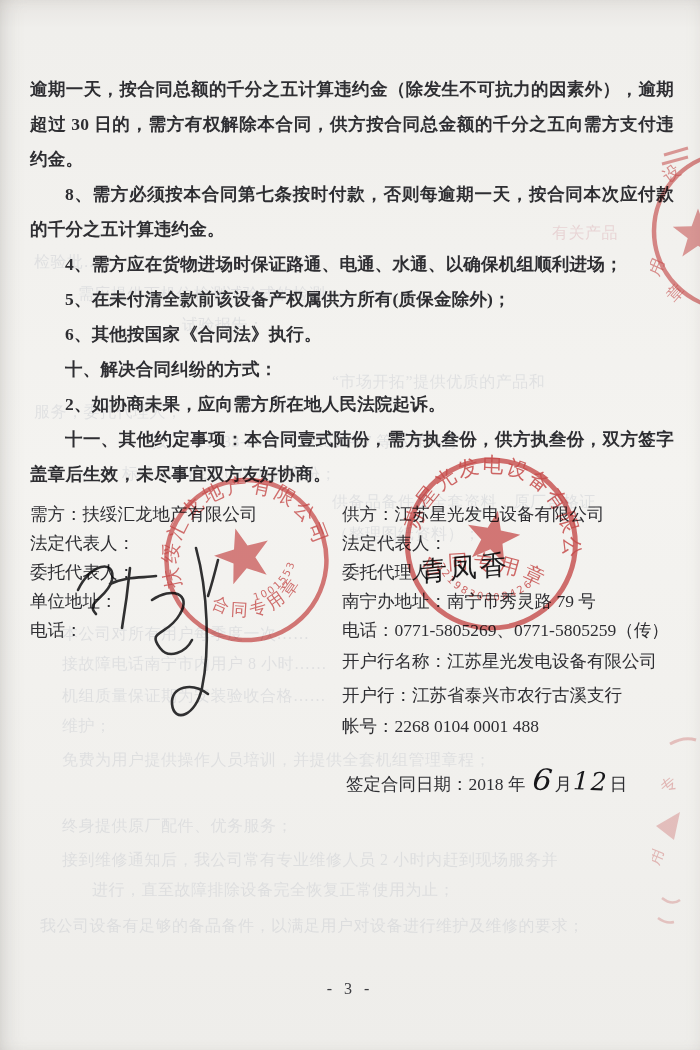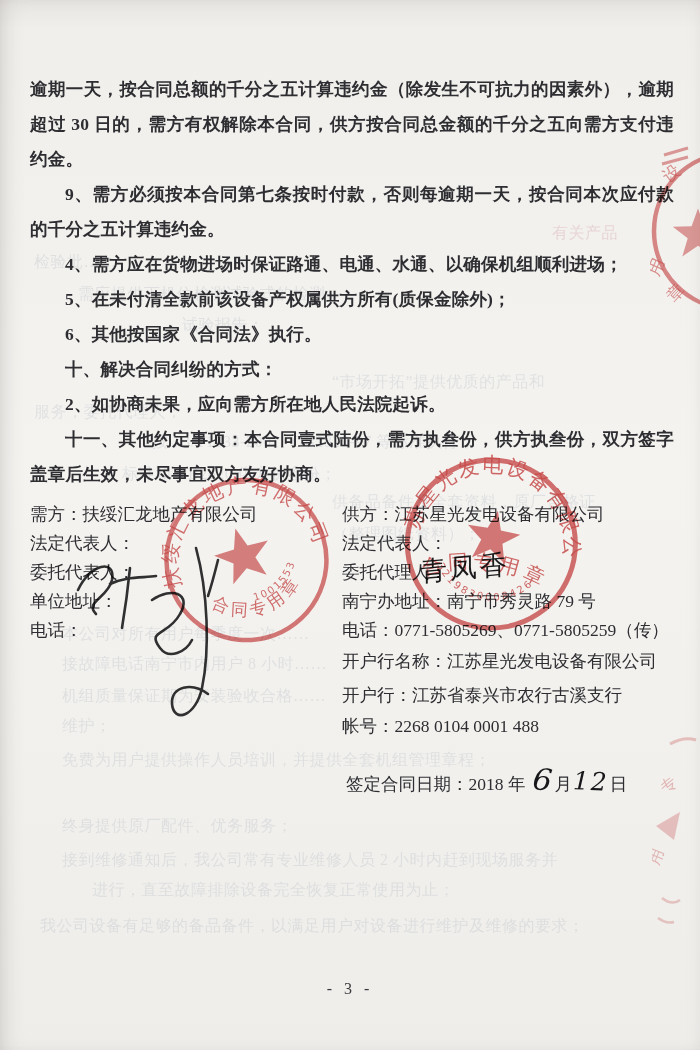--- a/index.html
+++ b/index.html
@@ -69,21 +69,21 @@
   <div class="ghost" style="left:62px;top:686px">机组质量保证期为安装验收合格……</div>
   <div class="ghost" style="left:62px;top:716px">维护；</div>
   <div class="ghost" style="left:62px;top:750px">免费为用户提供操作人员培训，并提供全套机组管理章程；</div>
   <div class="ghost" style="left:62px;top:816px">终身提供原厂配件、优务服务；</div>
   <div class="ghost" style="left:62px;top:850px">接到维修通知后，我公司常有专业维修人员 2 小时内赶到现场服务并</div>
   <div class="ghost" style="left:92px;top:880px">进行，直至故障排除设备完全恢复正常使用为止；</div>
   <div class="ghost" style="left:40px;top:916px">我公司设备有足够的备品备件，以满足用户对设备进行维护及维修的要求；</div>
 
   <div class="bodytext">
     <p>逾期一天，按合同总额的千分之五计算违约金（除发生不可抗力的因素外），逾期超过 30 日的，需方有权解除本合同，供方按合同总金额的千分之五向需方支付违约金。</p>
-    <p class="indent">9、需方必须按本合同第七条按时付款，否则每逾期一天，按合同本次应付款的千分之五计算违约金。</p>
+    <p class="indent">8、需方必须按本合同第七条按时付款，否则每逾期一天，按合同本次应付款的千分之五计算违约金。</p>
     <p class="indent">4、需方应在货物进场时保证路通、电通、水通、以确保机组顺利进场；</p>
     <p class="indent">5、在未付清全款前该设备产权属供方所有(质保金除外)；</p>
     <p class="indent">6、其他按国家《合同法》执行。</p>
     <p class="indent">十、解决合同纠纷的方式：</p>
     <p class="indent">2、如协商未果，应向需方所在地人民法院起诉。</p>
     <p class="indent">十一、其他约定事项：本合同壹式陆份，需方执叁份，供方执叁份，双方签字盖章后生效，未尽事宜双方友好协商。</p>
   </div>
 
   <div class="sig-col" style="left:30px;top:502px;width:305px;height:150px">
     <div class="sig-row" style="top:0">需方：扶绥汇龙地产有限公司</div>

